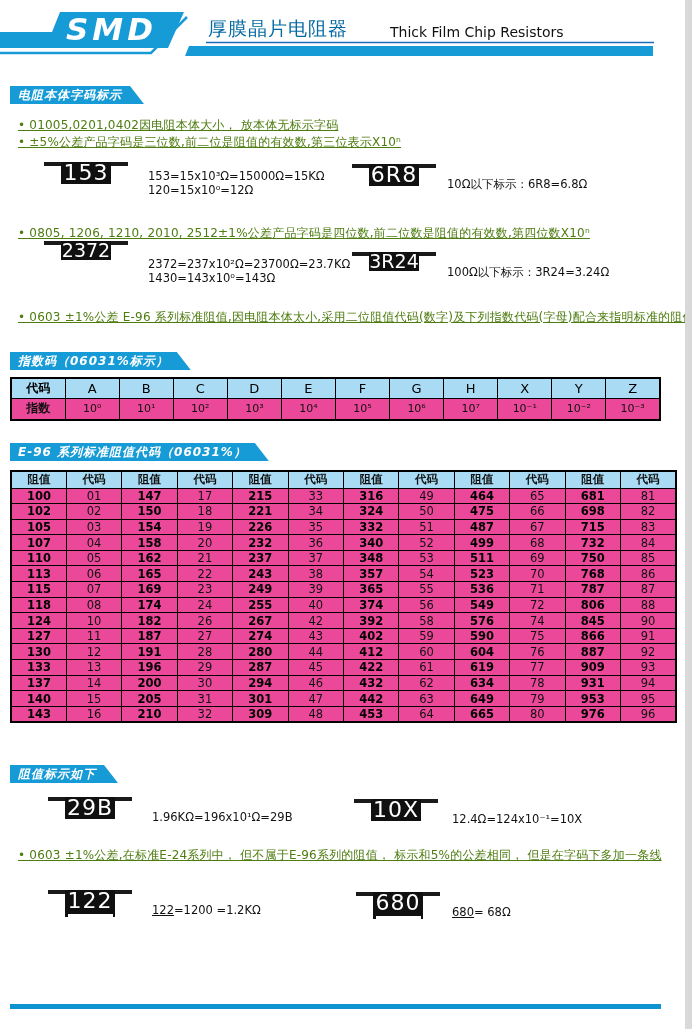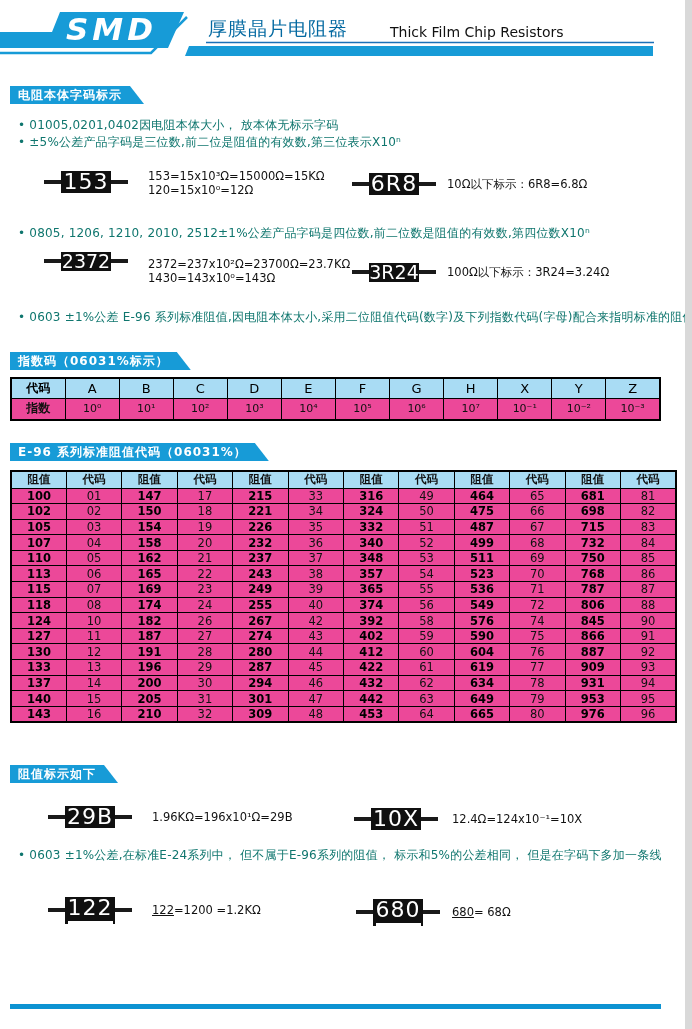--- a/index.html
+++ b/index.html
@@ -8,25 +8,25 @@
   .abs{position:absolute;}
   
   .smd-text{position:absolute;left:66px;top:14px;color:#fff;font-size:31px;font-weight:bold;
             font-style:italic;letter-spacing:4px;line-height:1;}
   .title-cn{position:absolute;left:208px;top:16px;font-size:19px;font-weight:normal;color:#0369a1;
             letter-spacing:1px;white-space:nowrap;}
   .title-en{position:absolute;left:390px;top:24px;font-size:14px;color:#111;white-space:nowrap;}
   
   .badge{position:absolute;left:10px;height:18px;line-height:18px;background:#179bd7;color:#fff;
          font-size:12px;font-weight:bold;letter-spacing:1px;padding:0 22px 0 8px;white-space:nowrap;
-         clip-path:polygon(0 0,calc(100% - 14px) 0,100% 100%,0 100%);}
-  
-  .bullet{position:absolute;left:18px;font-size:12px;color:#0f766e;white-space:nowrap;letter-spacing:.2px;}
-  
-  .chip{position:absolute;width:84px;height:40px;display:flex;align-items:center;}
+         clip-path:polygon(0 0,calc(100% - 14px) 0,100% 100%,0 100%);font-style:italic;}
+  
+  .bullet{position:absolute;left:18px;font-size:12px;color:#4d7c0f;white-space:nowrap;letter-spacing:.2px;text-decoration:underline;}
+  
+  .chip{position:absolute;width:84px;height:40px;display:flex;align-items:flex-start;}
   .cap{width:13px;background:#fff;border:2px solid #1a1a1a;}
   .chip-body{flex:1;background:#101010;color:#fff;display:flex;align-items:center;justify-content:center;}
   .chip-code{font-size:22px;letter-spacing:1px;line-height:1;}
   .chip-code.sz4{font-size:19px;letter-spacing:0;}
   .chip-code.uline{border-bottom:3px solid #fff;padding-bottom:2px;}
   .cap-text{position:absolute;font-size:11.5px;color:#111;white-space:nowrap;}
   .cap-text .ul{text-decoration:underline;}
   
   table.tbl{position:absolute;border-collapse:collapse;table-layout:fixed;background:#ec4899;
             border:2px solid #000;}

